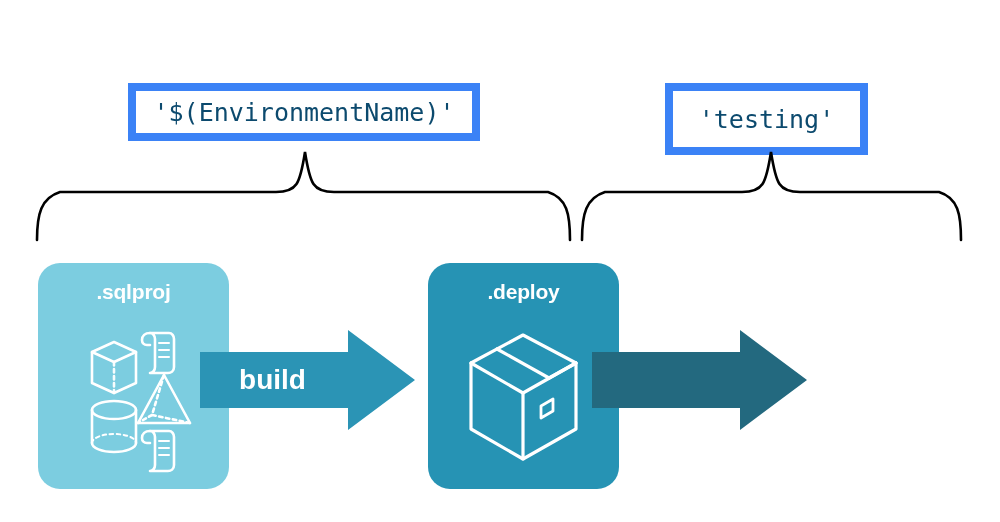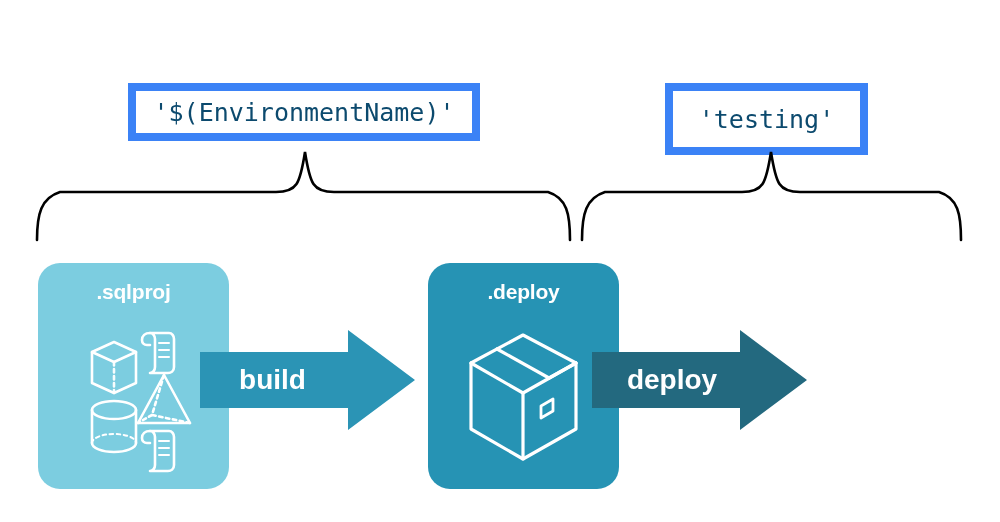--- a/index.html
+++ b/index.html
@@ -219,16 +219,15 @@
     <svg width="215" height="100" viewBox="0 0 215 100">
       <path d="M 0,22 L 148,22 L 148,0 L 215,50 L 148,100 L 148,78 L 0,78 Z" fill="#2b94b5"></path>
     </svg>
     <div class="arrow-text">build</div>
   </div>
 
   <div class="arrow" id="arrow-deploy">
     <svg width="215" height="100" viewBox="0 0 215 100">
       <path d="M 0,22 L 148,22 L 148,0 L 215,50 L 148,100 L 148,78 L 0,78 Z" fill="#23697f"></path>
     </svg>
-    <div class="arrow-text">deploy</div>
   </div>
 
 </div>
 
 </body></html>

